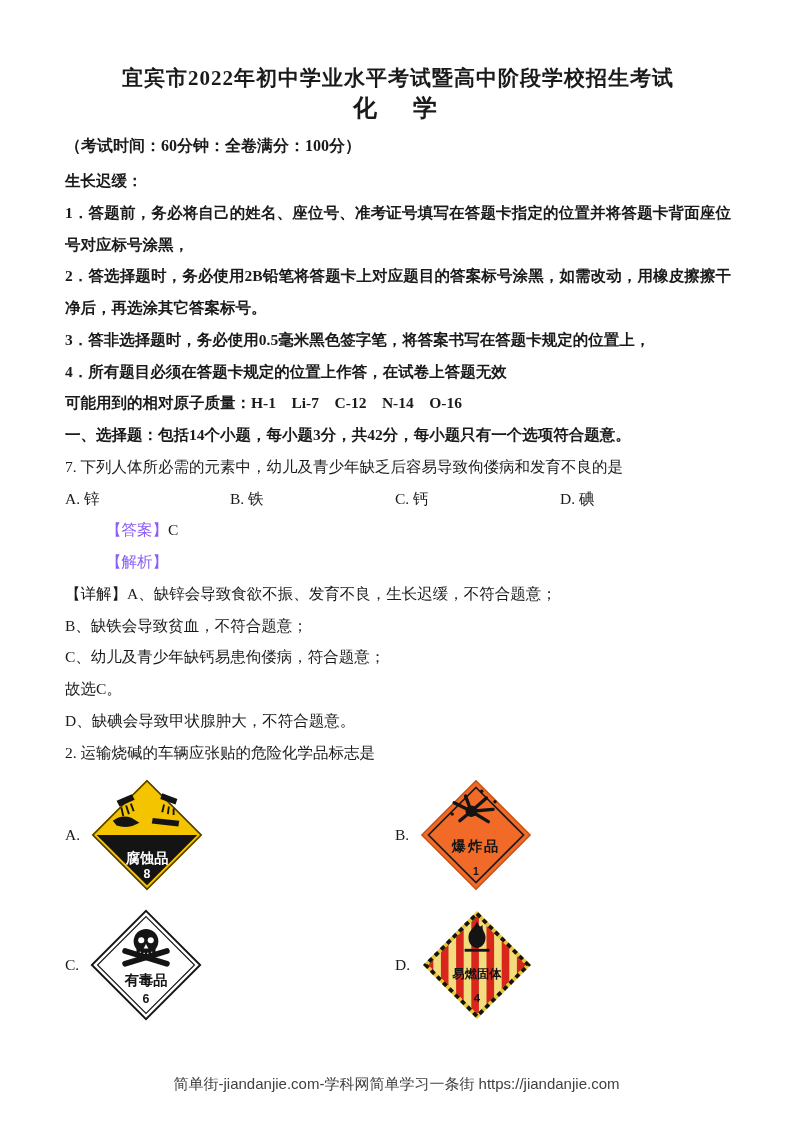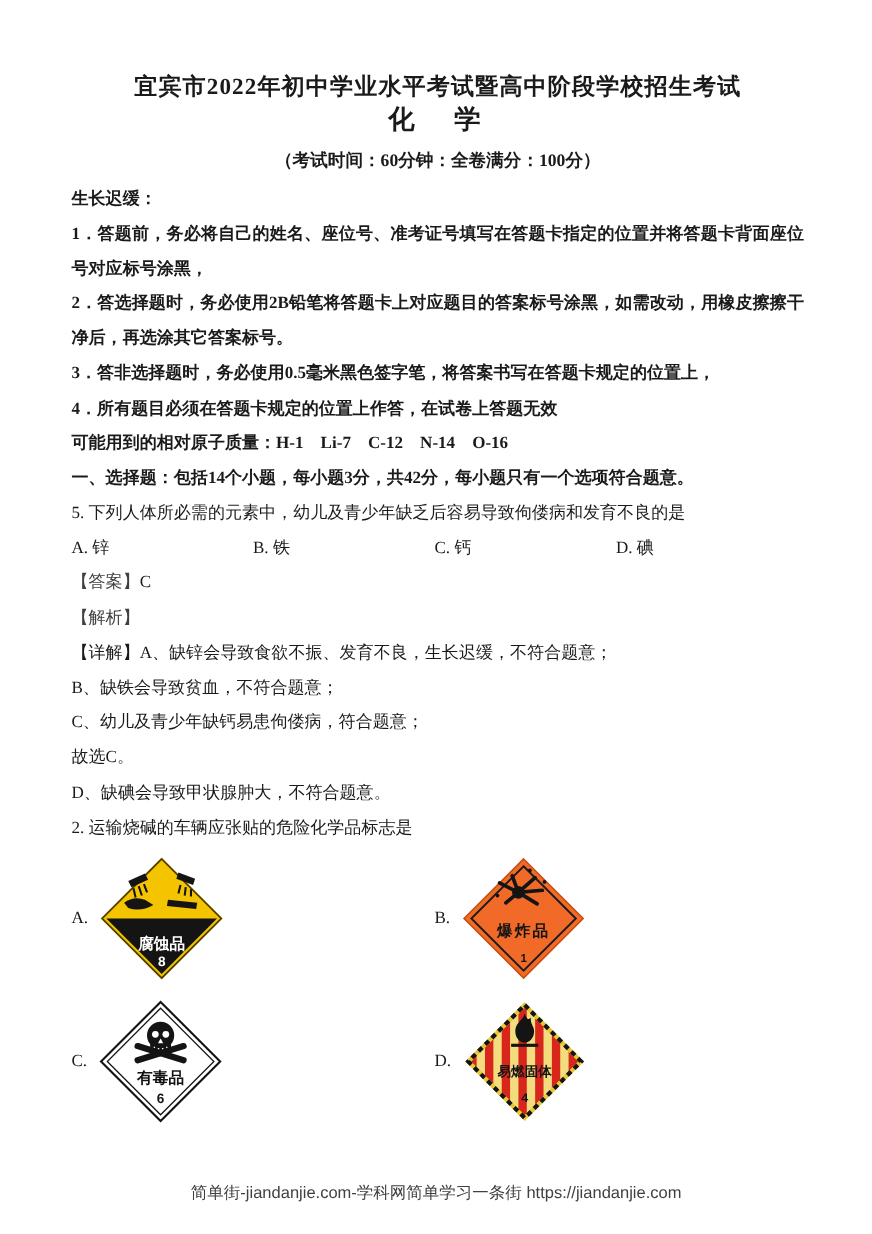--- a/index.html
+++ b/index.html
@@ -21,42 +21,41 @@
     letter-spacing:1px;
   }
   .doc-subject {
     text-align:center;
     font-size:24px;
     font-weight:bold;
     margin-top:0;
     letter-spacing:6px;
   }
   .doc-exam-info {
-    text-align:center;
     font-size:16px;
     font-weight:bold;
     margin-top:12px;
     margin-bottom:8px;
   }
 
   .para {
     font-size:15.5px;
     line-height:2.05;
     text-align:justify;
   }
   .bold { font-weight:bold; }
 
   .options-row {
     display:flex;
     font-size:15.5px;
     line-height:2.05;
   }
   .options-row .opt { width:165px; }
 
-  .blue { color:#404040; }
+  .blue { color:#8b5cf6;margin-left:41px; }
 
   .q2-grid {
     display:grid;
     grid-template-columns:330px 1fr;
     row-gap:6px;
     margin-top:4px;
   }
   .q2-cell {
     display:flex;
     align-items:center;
@@ -93,21 +92,21 @@
 
     <div class="para bold">生长迟缓：</div>
     <div class="para bold">1．答题前，务必将自己的姓名、座位号、准考证号填写在答题卡指定的位置并将答题卡背面座位号对应标号涂黑，</div>
     <div class="para bold">2．答选择题时，务必使用2B铅笔将答题卡上对应题目的答案标号涂黑，如需改动，用橡皮擦擦干净后，再选涂其它答案标号。</div>
     <div class="para bold">3．答非选择题时，务必使用0.5毫米黑色签字笔，将答案书写在答题卡规定的位置上，</div>
     <div class="para bold">4．所有题目必须在答题卡规定的位置上作答，在试卷上答题无效</div>
 
     <div class="para bold">可能用到的相对原子质量：H-1　Li-7　C-12　N-14　O-16</div>
     <div class="para bold">一、选择题：包括14个小题，每小题3分，共42分，每小题只有一个选项符合题意。</div>
 
-    <div class="para">5. 下列人体所必需的元素中，幼儿及青少年缺乏后容易导致佝偻病和发育不良的是</div>
+    <div class="para">7. 下列人体所必需的元素中，幼儿及青少年缺乏后容易导致佝偻病和发育不良的是</div>
 
     <div class="options-row">
       <div class="opt">
         <span>A.</span>
         <span>锌</span>
       </div>
       <div class="opt">
         <span>B.</span>
         <span>铁</span>
       </div>

